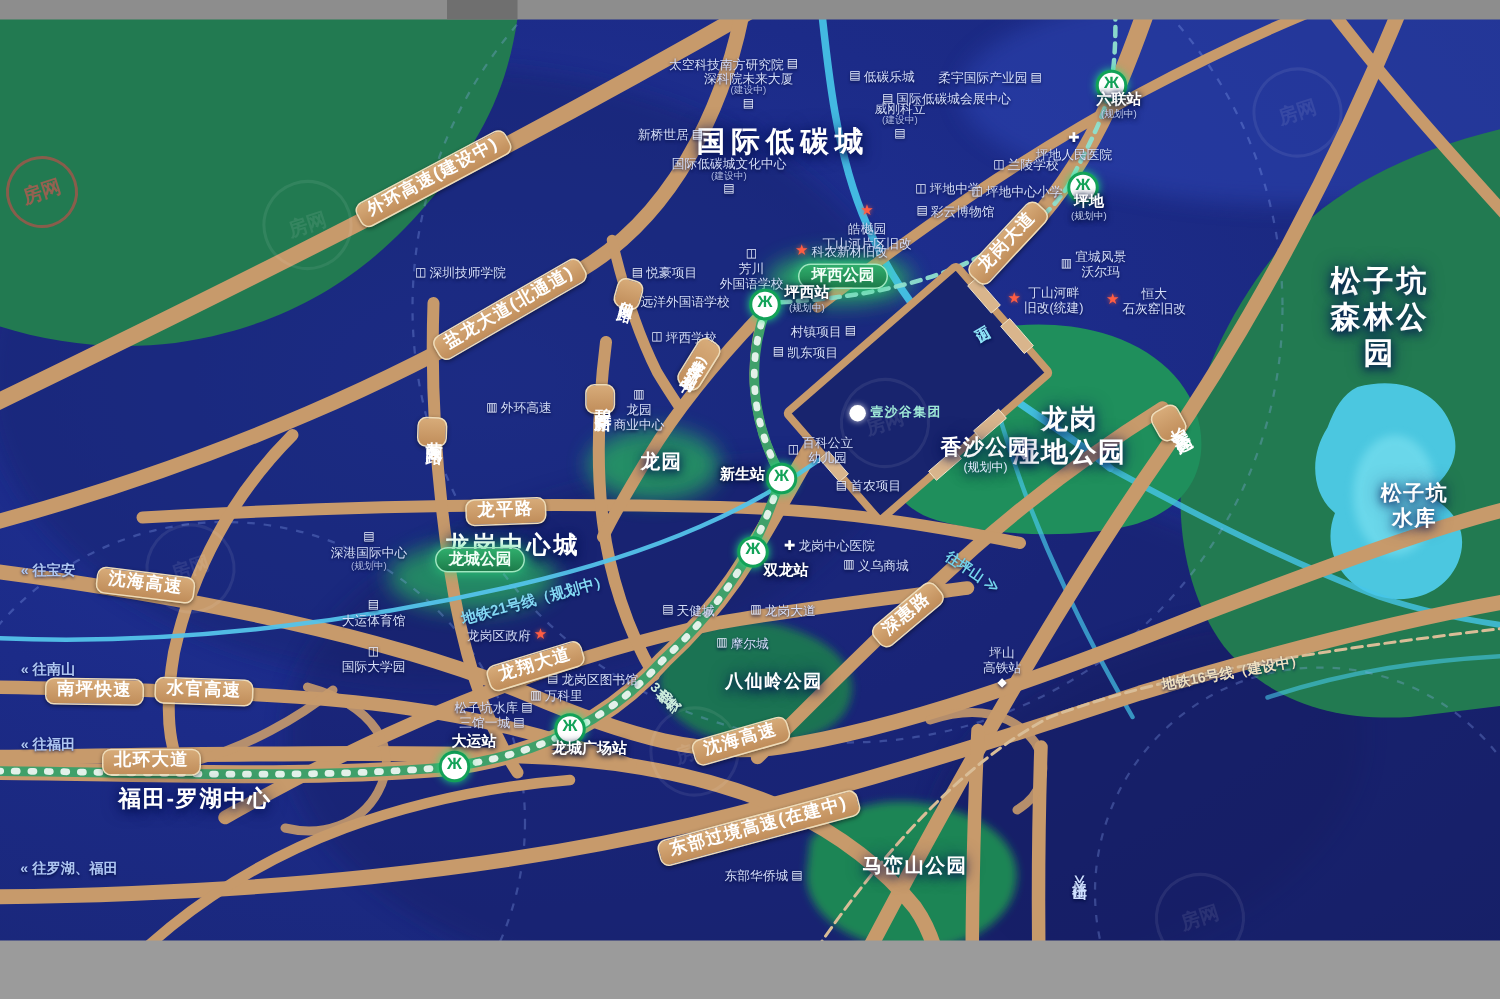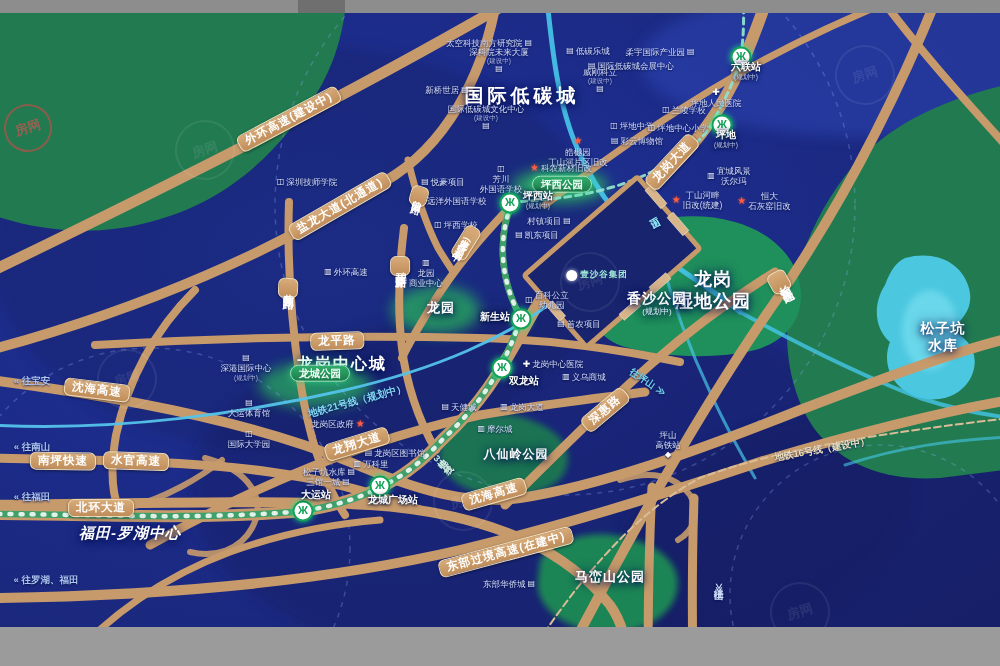--- a/index.html
+++ b/index.html
@@ -156,29 +156,31 @@
           <rect x="666" y="220" width="24" height="8" transform="rotate(49 678 224)"></rect>
           <rect x="649" y="279" width="22" height="8" transform="rotate(-41 660 283)"></rect>
           <rect x="619" y="306" width="22" height="8" transform="rotate(-41 630 310)"></rect>
           <rect x="546" y="307" width="20" height="8" transform="rotate(49 556 311)"></rect>
         </g>
       </g>
     </svg>
 
     <div id="labels">
         <div class="lbl area" style="left: 522px; top: 96px; transform: translate(-50%, -50%); font-size: 19px; letter-spacing: 4px;"><span class="txt">国际低碳城</span></div>
+        <div class="lbl area" style="left: 920px; top: 212px; transform: translate(-50%, -50%); font-size: 20px; letter-spacing: 2px;"><span class="txt">松子坑
+森林公园</span></div>
         <div class="lbl area" style="left: 943px; top: 337px; transform: translate(-50%, -50%); font-size: 14px;"><span class="txt">松子坑水库</span></div>
         <div class="lbl area" style="left: 713px; top: 291px; transform: translate(-50%, -50%); font-size: 18px;"><span class="txt">龙岗
 湿地公园</span></div>
         <div class="lbl area" style="left: 657px; top: 303px; transform: translate(-50%, -50%); font-size: 14px;"><span class="txt">香沙公园</span><span class="sub">(规划中)</span></div>
         <div class="lbl area" style="left: 342px; top: 364px; transform: translate(-50%, -50%); font-size: 16px; letter-spacing: 2px;"><span class="txt">龙岗中心城</span></div>
         <div class="lbl area" style="left: 441px; top: 308px; transform: translate(-50%, -50%); font-size: 13px;"><span class="txt">龙园</span></div>
         <div class="lbl area" style="left: 516px; top: 454px; transform: translate(-50%, -50%); font-size: 12px;"><span class="txt">八仙岭公园</span></div>
         <div class="lbl area" style="left: 610px; top: 577px; transform: translate(-50%, -50%); font-size: 13px;"><span class="txt">马峦山公园</span></div>
-        <div class="lbl area" style="left: 130px; top: 533px; transform: translate(-50%, -50%); font-size: 15px; font-style: italic;"><span class="txt">福田-罗湖中心</span></div>
+        <div class="lbl area" style="left: 130px; top: 533px; transform: translate(-50%, -50%); font-size: 15px;"><span class="txt">福田-罗湖中心</span></div>
         <div class="lbl pill-green" style="left: 562px; top: 184px; transform: translate(-50%, -50%);"><span class="txt">坪西公园</span></div>
         <div class="lbl pill-green" style="left: 320px; top: 373px; transform: translate(-50%, -50%);"><span class="txt">龙城公园</span></div>
         <div class="lbl pill" style="left: 289px; top: 119px; transform: translate(-50%, -50%) rotate(-28deg);"><span class="txt">外环高速(建设中)</span></div>
         <div class="lbl pill" style="left: 340px; top: 206px; transform: translate(-50%, -50%) rotate(-30deg);"><span class="txt">盐龙大道(北通道)</span></div>
         <div class="lbl pill" style="left: 672px; top: 162px; transform: translate(-50%, -50%) rotate(-47deg);"><span class="txt">龙岗大道</span></div>
         <div class="lbl pill v" style="left: 288px; top: 288px; transform: translate(-50%, -50%) rotate(2deg);"><span class="txt">黄阁路</span></div>
         <div class="lbl pill v" style="left: 400px; top: 266px; transform: translate(-50%, -50%);"><span class="txt">碧新路</span></div>
         <div class="lbl pill v" style="left: 419px; top: 196px; transform: translate(-50%, -50%) rotate(16deg); font-size: 10px;"><span class="txt">仙田路</span></div>
         <div class="lbl pill v" style="left: 466px; top: 243px; transform: translate(-50%, -50%) rotate(32deg); font-size: 9.5px;"><span class="txt">龙坪路(规划中)</span></div>
         <div class="lbl pill" style="left: 337px; top: 341px; transform: translate(-50%, -50%) rotate(-2deg);"><span class="txt">龙平路</span></div>

